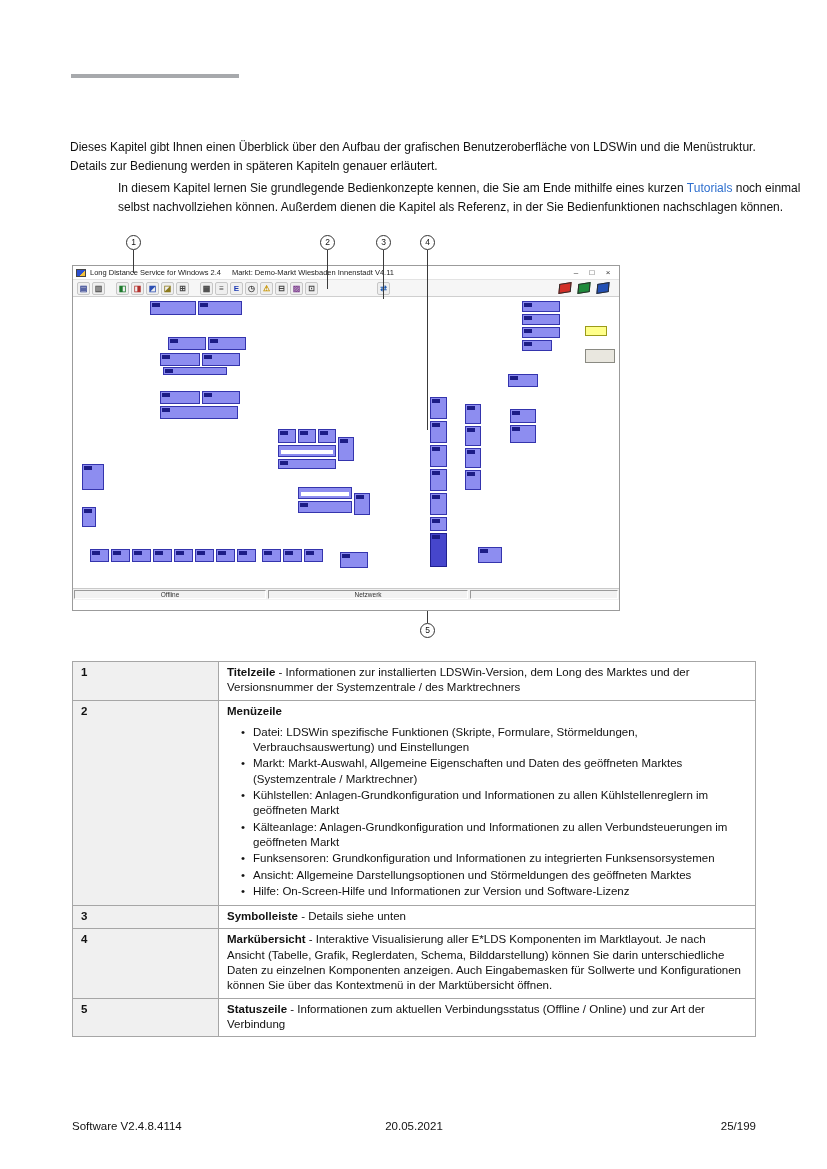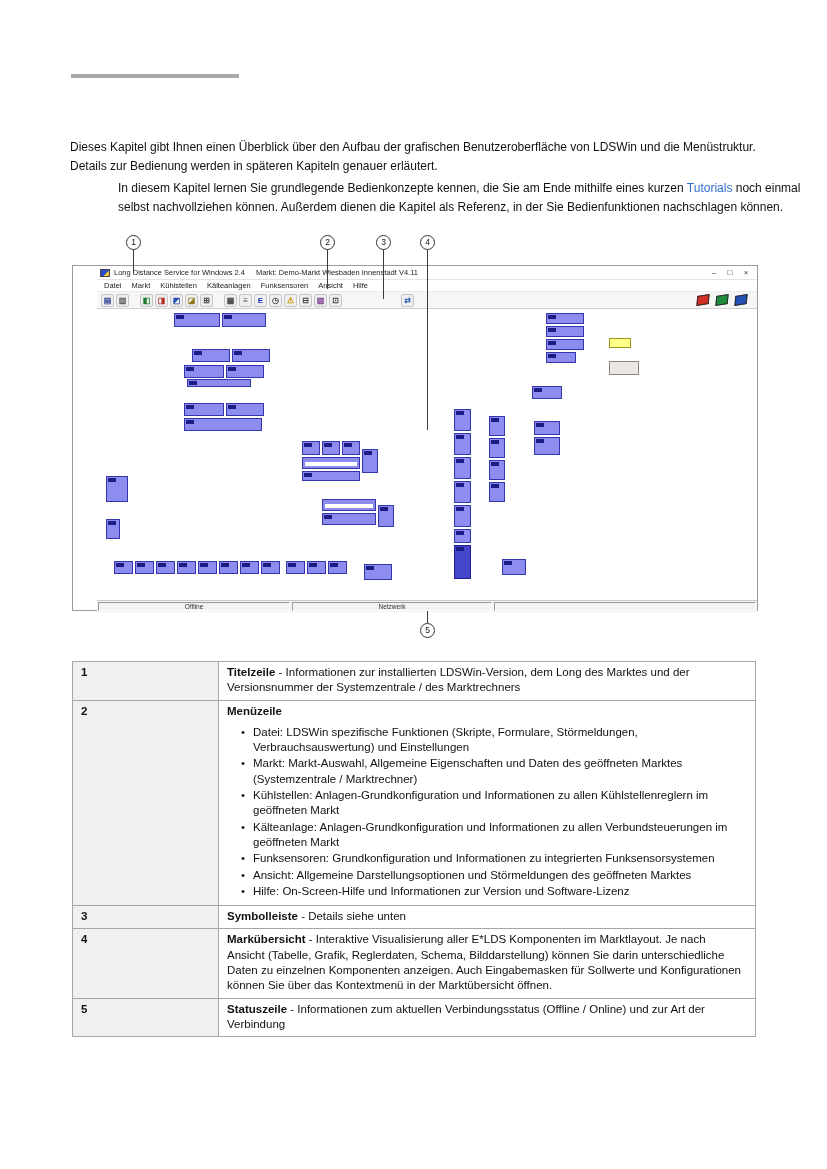--- a/index.html
+++ b/index.html
@@ -17,21 +17,21 @@
   .para { position:absolute; left:70px; width:692px; font-size:12px; line-height:18.6px; color:#111; }
   .p1 { top:138px; }
   .p2 { top:179px;margin-left:48px; }
   .doclink { color:#2e6fce; text-decoration:none; cursor:pointer; }
 
   
   .callout { position:absolute; width:15px; height:15px; border:1px solid #333; border-radius:50%; background:#fff; font-size:8.5px; line-height:13px; text-align:center; color:#111; z-index:6; }
   .cline { position:absolute; width:1px; background:#3a3a3a; z-index:5; }
 
   
-  .window { position:absolute; left:72px; top:265px; width:686px; height:346px; border:1px solid #9b9b9b; background:#fff;padding-left:24px; }
+  .window { position:absolute; left:72px; top:265px; width:548px; height:346px; border:1px solid #9b9b9b; background:#fff; }
   .titlebar { height:14px; display:flex; align-items:center; background:#fff; border-bottom:1px solid #e3e3e3; padding:0 3px; font-size:7.5px; color:#222; }
   .app-icon { width:10px; height:8px; background:linear-gradient(135deg,#2b4fd0 60%,#f3c13a 60%); border:0.5px solid #444; margin-right:4px; flex:none; }
   .tb-market { margin-left:11px; }
   .win-btns { margin-left:auto; display:flex; }
   .win-btn { width:16px; text-align:center; font-size:8px; color:#333; line-height:13px; }
   .menubar { height:12px; display:flex; align-items:center; background:#fff; border-bottom:1px solid #ececec; padding-left:2px; font-size:7.5px; color:#222; }
   .menu-item { padding:0 5px; }
   .toolbar { height:17px; display:flex; align-items:center; background:#f6f6f6; border-bottom:1px solid #cfcfcf; padding:0 3px; }
   .tb-icon { width:13px; height:13px; margin:0 1px; border:1px solid #c6c6c6; background:#efefef; border-radius:2px; font-size:8px; line-height:11px; text-align:center; flex:none; font-weight:700; }
   .tb-gap { margin-left:10px; }
@@ -97,29 +97,20 @@
     <div class="titlebar">
       <span class="app-icon"></span>
       <span>Long Distance Service for Windows 2.4</span>
       <span class="tb-market">Markt: Demo-Markt Wiesbaden Innenstadt V4.11</span>
       <span class="win-btns">
         <span class="win-btn">–</span>
         <span class="win-btn">□</span>
         <span class="win-btn">×</span>
       </span>
     </div>
-    <div class="menubar">
-        <span class="menu-item">Datei</span>
-        <span class="menu-item">Markt</span>
-        <span class="menu-item">Kühlstellen</span>
-        <span class="menu-item">Kälteanlagen</span>
-        <span class="menu-item">Funksensoren</span>
-        <span class="menu-item">Ansicht</span>
-        <span class="menu-item">Hilfe</span>
-      </div>
     <div class="toolbar">
       <span style="display:flex;">
           <span class="tb-icon" style="color: rgb(42, 58, 140);">▤</span>
           <span class="tb-icon" style="color: rgb(85, 85, 85);">▥</span>
           <span class="tb-icon tb-gap" style="color: rgb(29, 122, 44);">◧</span>
           <span class="tb-icon" style="color: rgb(178, 48, 44);">◨</span>
           <span class="tb-icon" style="color: rgb(44, 79, 178);">◩</span>
           <span class="tb-icon" style="color: rgb(140, 122, 29);">◪</span>
           <span class="tb-icon" style="color: rgb(68, 68, 68);">⊞</span>
           <span class="tb-icon tb-gap" style="color: rgb(68, 68, 68);">▦</span>
@@ -334,14 +325,19 @@
       <td class="c1">4</td>
       <td class="c2"><b>Markübersicht</b><span> - Interaktive Visualisierung aller E*LDS Komponenten im Marktlayout. Je nach Ansicht (Tabelle, Grafik, Reglerdaten, Schema, Bilddarstellung) können Sie darin unterschiedliche Daten zu einzelnen Komponenten anzeigen. Auch Eingabemasken für Sollwerte und Konfigurationen können Sie über das Kontextmenü in der Marktübersicht öffnen.</span></td>
     </tr>
     <tr>
       <td class="c1">5</td>
       <td class="c2"><b>Statuszeile</b><span> - Informationen zum aktuellen Verbindungsstatus (Offline / Online) und zur Art der Verbindung</span></td>
     </tr>
   </tbody>
     </table>
 
+  <div class="footer">
+    <span class="fl">Software V2.4.8.4114</span>
+    <span class="fc">20.05.2021</span>
+    <span class="fr">25/199</span>
+  </div>
 
 </div>
 
 </body></html>

